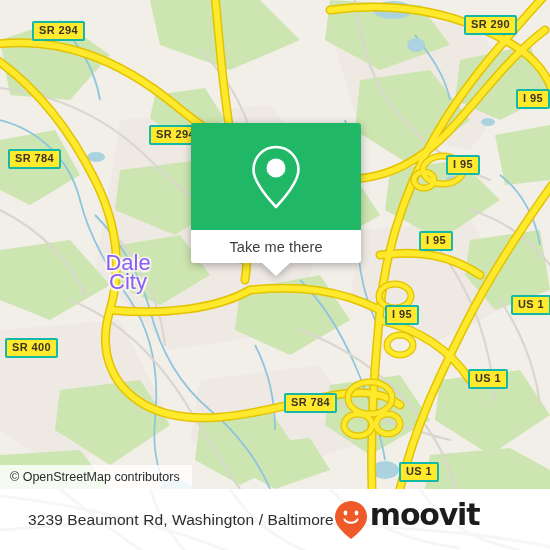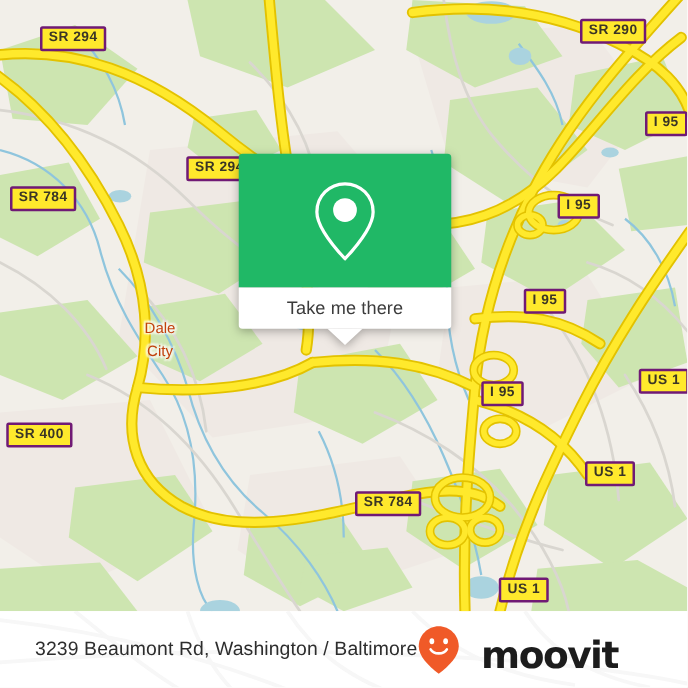--- a/index.html
+++ b/index.html
@@ -34,39 +34,39 @@
     position: absolute;
     left: 0; top: 0;
     width: 550px;
     height: 489px;
   }
 
   
   .shield {
     position: absolute;
     background: #ffe92c;
-    border: 2px solid #701a75;
+    border: 2px solid #14b8a6;
     border-radius: 2px;
     color: #3a3526;
     font-family: "Liberation Sans", sans-serif;
     font-size: 11px;
     font-weight: bold;
     letter-spacing: 0.4px;
     padding: 1px 5px 2px 5px;
     line-height: 13px;
     white-space: nowrap;
     box-sizing: border-box;
     z-index: 6;
   }
 
   .place-label {
     position: absolute;
-    color: #c2410c;
-    font-family: "Liberation Sans", sans-serif;
-    font-size: 12px;
+    color: #8b5cf6;
+    font-family: "Liberation Sans", sans-serif;
+    font-size: 22px;
     line-height: 19px;
     text-align: center;
     text-shadow:
       -1.5px -1.5px 1.5px #fbf9f4, 1.5px -1.5px 1.5px #fbf9f4,
       -1.5px  1.5px 1.5px #fbf9f4, 1.5px  1.5px 1.5px #fbf9f4,
        0 0 3px #fbf9f4;
     white-space: pre-line;
     z-index: 6;
     pointer-events: none;
   }
@@ -165,22 +165,22 @@
   }
   #footer-address {
     color: #2d2d2d;
     font-size: 15.5px;
     font-family: "Liberation Sans", sans-serif;
     letter-spacing: 0.1px;
     white-space: nowrap;
   }
   #moovit-logo {
     display: flex;
-    align-items: flex-end;
-    gap: 17px;
+    align-items: flex-start;
+    gap: 2px;
   }
   #moovit-wordmark {
     color: #1c1c1c;
     font-size: 30px;
     font-family: "DejaVu Sans", sans-serif;
     font-weight: bold;
     letter-spacing: -1.2px;
     line-height: 30px;
   }
 </style>
@@ -346,20 +346,21 @@
           <path d="M29 5 C16.5 5 6.5 15 6.5 27.5 C6.5 38 16 51 29 65 C42 51 51.5 38 51.5 27.5 C51.5 15 41.5 5 29 5 Z" fill="none" stroke="#ffffff" stroke-width="2.6" stroke-linejoin="round"></path>
           <circle cx="29" cy="26" r="9.5" fill="#ffffff"></circle>
         </svg>
       </div>
       <div id="popup-white">
         <span id="popup-label">Take me there</span>
         <div id="popup-arrow"></div>
       </div>
     </div>
 
+    <div id="attribution-bar">© OpenStreetMap contributors</div>
   </div>
 
   <div id="footer">
     <svg id="footer-watermark" viewBox="0 0 550 550" preserveAspectRatio="none" aria-hidden="true">
       <g fill="none" stroke="#bdbdbd" stroke-width="3">
         <path d="M-10,495 C90,505 180,530 250,560"></path>
         <path d="M60,489 C110,530 150,560 190,575"></path>
         <path d="M230,489 C250,520 280,545 330,560"></path>
         <path d="M330,489 C360,520 400,540 460,548"></path>
         <path d="M420,489 C440,520 470,540 520,550"></path>

